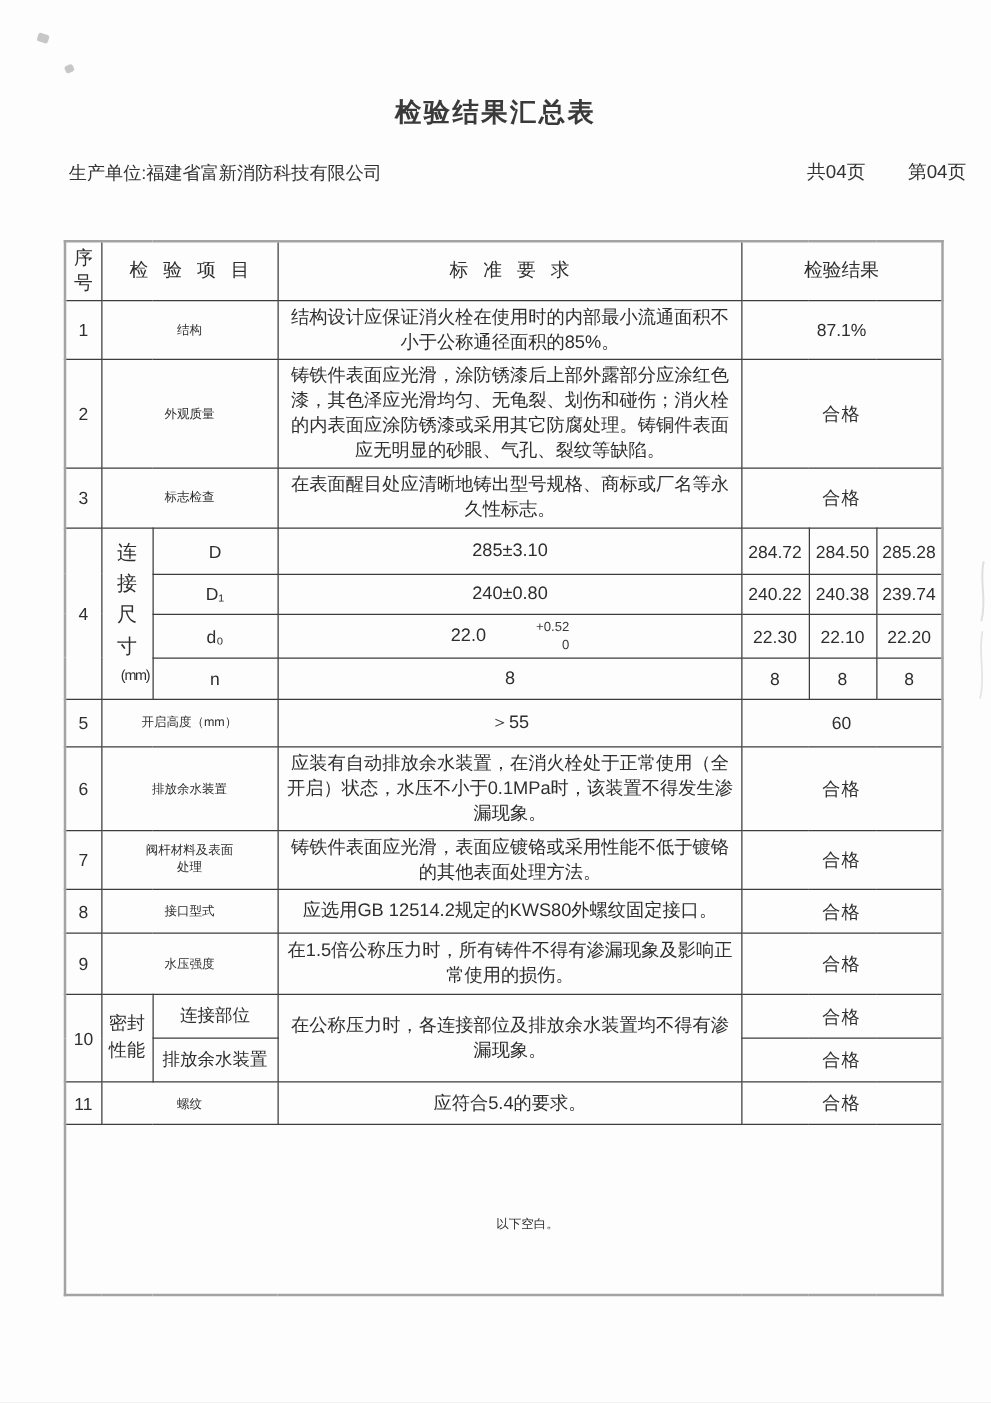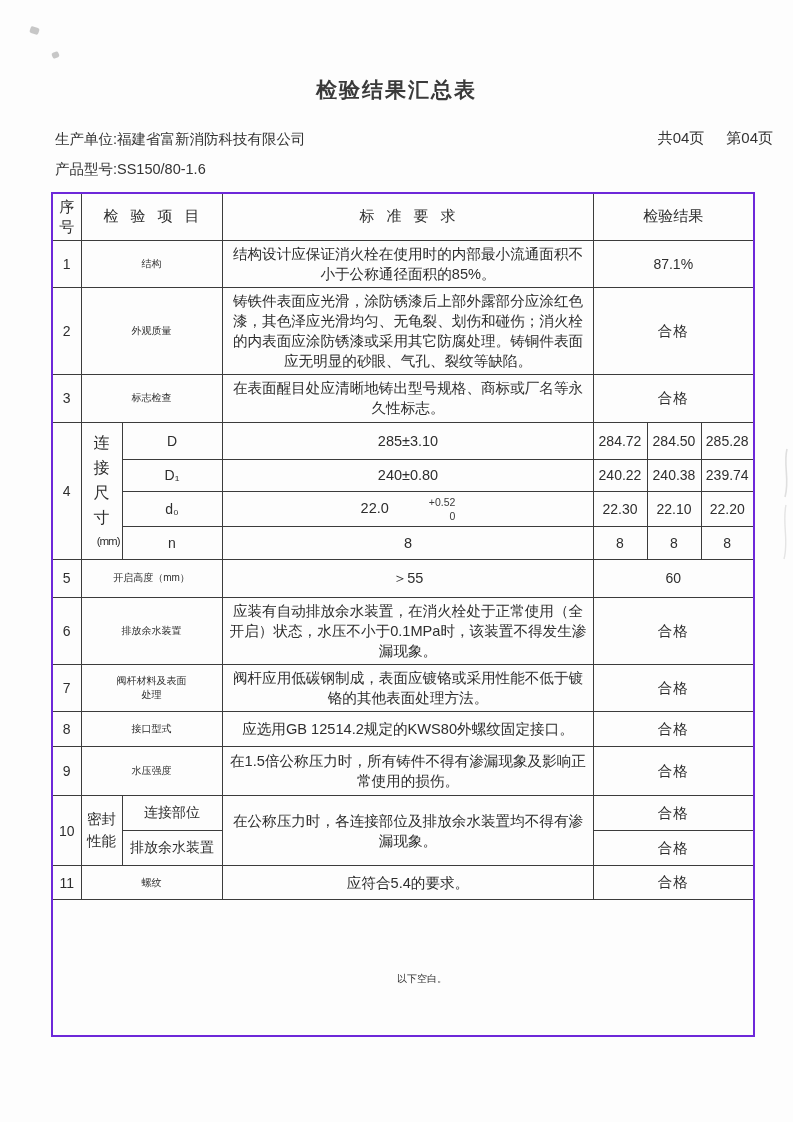--- a/index.html
+++ b/index.html
@@ -18,28 +18,28 @@
   .doc-title {
     position:absolute; top:76px; left:0; width:100%;
     text-align:center; font-size:21px; font-weight:600;
     letter-spacing:2px; color:#3a3a3a;
   }
   .info-left { position:absolute; left:55px; top:124px; font-size:14.5px; line-height:30px; color:#333; }
   .info-left .row { white-space:nowrap; }
   .info-right { position:absolute; right:20px; top:122px; font-size:15px; line-height:31px; text-align:right; color:#333; }
   .no-label { letter-spacing:1px; margin-right:14px; }
   .no-value { letter-spacing:1.5px; }
-  .pages-total { margin-right:22px; }
+  .pages-total { margin-right:34px; }
 
   table.report {
     position:absolute; left:51px; top:192px; width:702px;
     border-collapse:collapse; table-layout:fixed;
     font-size:14.5px; color:#2e2e2e;
   }
-  table.report { border:2px solid #6d28d9; }
+  table.report { border:2px solid #a3a3a3; }
   table.report td { border:1px solid #3c3c3c; vertical-align:middle; text-align:center; overflow:hidden; }
   td.seq   { font-size:14px; }
   td.item  { font-size:10px; }
   td.item .wrap-narrow { display:inline-block; max-width:78px; line-height:1.45; }
   td.std   { text-align:left; padding:3px 5px 3px 6px; line-height:1.38; font-size:14.6px; }
   td.std-center { text-align:center; font-size:14.5px; }
   td.res   { font-size:14.5px; letter-spacing:1px; }
   td.num   { font-size:14px; letter-spacing:0;margin-left:16px; }
   td.vgroup { font-size:14.5px; line-height:1.5; padding:2px; }
   .vchars { display:inline-block; width:16px; line-height:1.55; font-size:16px; word-break:break-all; }
@@ -71,23 +71,20 @@
     <path d="M8 4 C 4 20, 11 34, 6 52" stroke="#c2c2c2" stroke-width="1.6" fill="none"></path>
     <path d="M7 60 C 3 78, 10 96, 5 114" stroke="#cccccc" stroke-width="1.4" fill="none"></path>
   </svg>
 
   <div class="doc-title">检验结果汇总表</div>
 
   <div class="info-left">
     <div class="row">
       <span>生产单位:</span><span>福建省富新消防科技有限公司</span>
     </div>
-    <div class="row">
-      <span>产品型号:</span><span>SS150/80-1.6</span>
-    </div>
   </div>
 
   <div class="info-right">
     <div class="row">
       <span class="pages-total">共04页</span><span>第04页</span>
     </div>
   </div>
 
   <table class="report">
     <colgroup>
@@ -171,21 +168,21 @@
       </tr>
       <tr style="height:63px">
         <td class="seq">6</td>
         <td colspan="2" class="item">排放余水装置</td>
         <td class="std">应装有自动排放余水装置，在消火栓处于正常使用（全开启）状态，水压不小于0.1MPa时，该装置不得发生渗漏现象。</td>
         <td colspan="3" class="res">合格</td>
       </tr>
       <tr style="height:46px">
         <td class="seq">7</td>
         <td colspan="2" class="item"><span class="wrap-narrow">阀杆材料及表面处理</span></td>
-        <td class="std">阀杆应用低碳钢制成，表面应镀铬或采用性能不低于镀铬的其他表面处理方法。</td>
+        <td class="std">铸铁件表面应光滑，表面应镀铬或采用性能不低于镀铬的其他表面处理方法。</td>
         <td colspan="3" class="res">合格</td>
       </tr>
       <tr style="height:35px">
         <td class="seq">8</td>
         <td colspan="2" class="item">接口型式</td>
         <td class="std">应选用GB 12514.2规定的KWS80外螺纹固定接口。</td>
         <td colspan="3" class="res">合格</td>
       </tr>
       <tr style="height:49px">
         <td class="seq">9</td>

